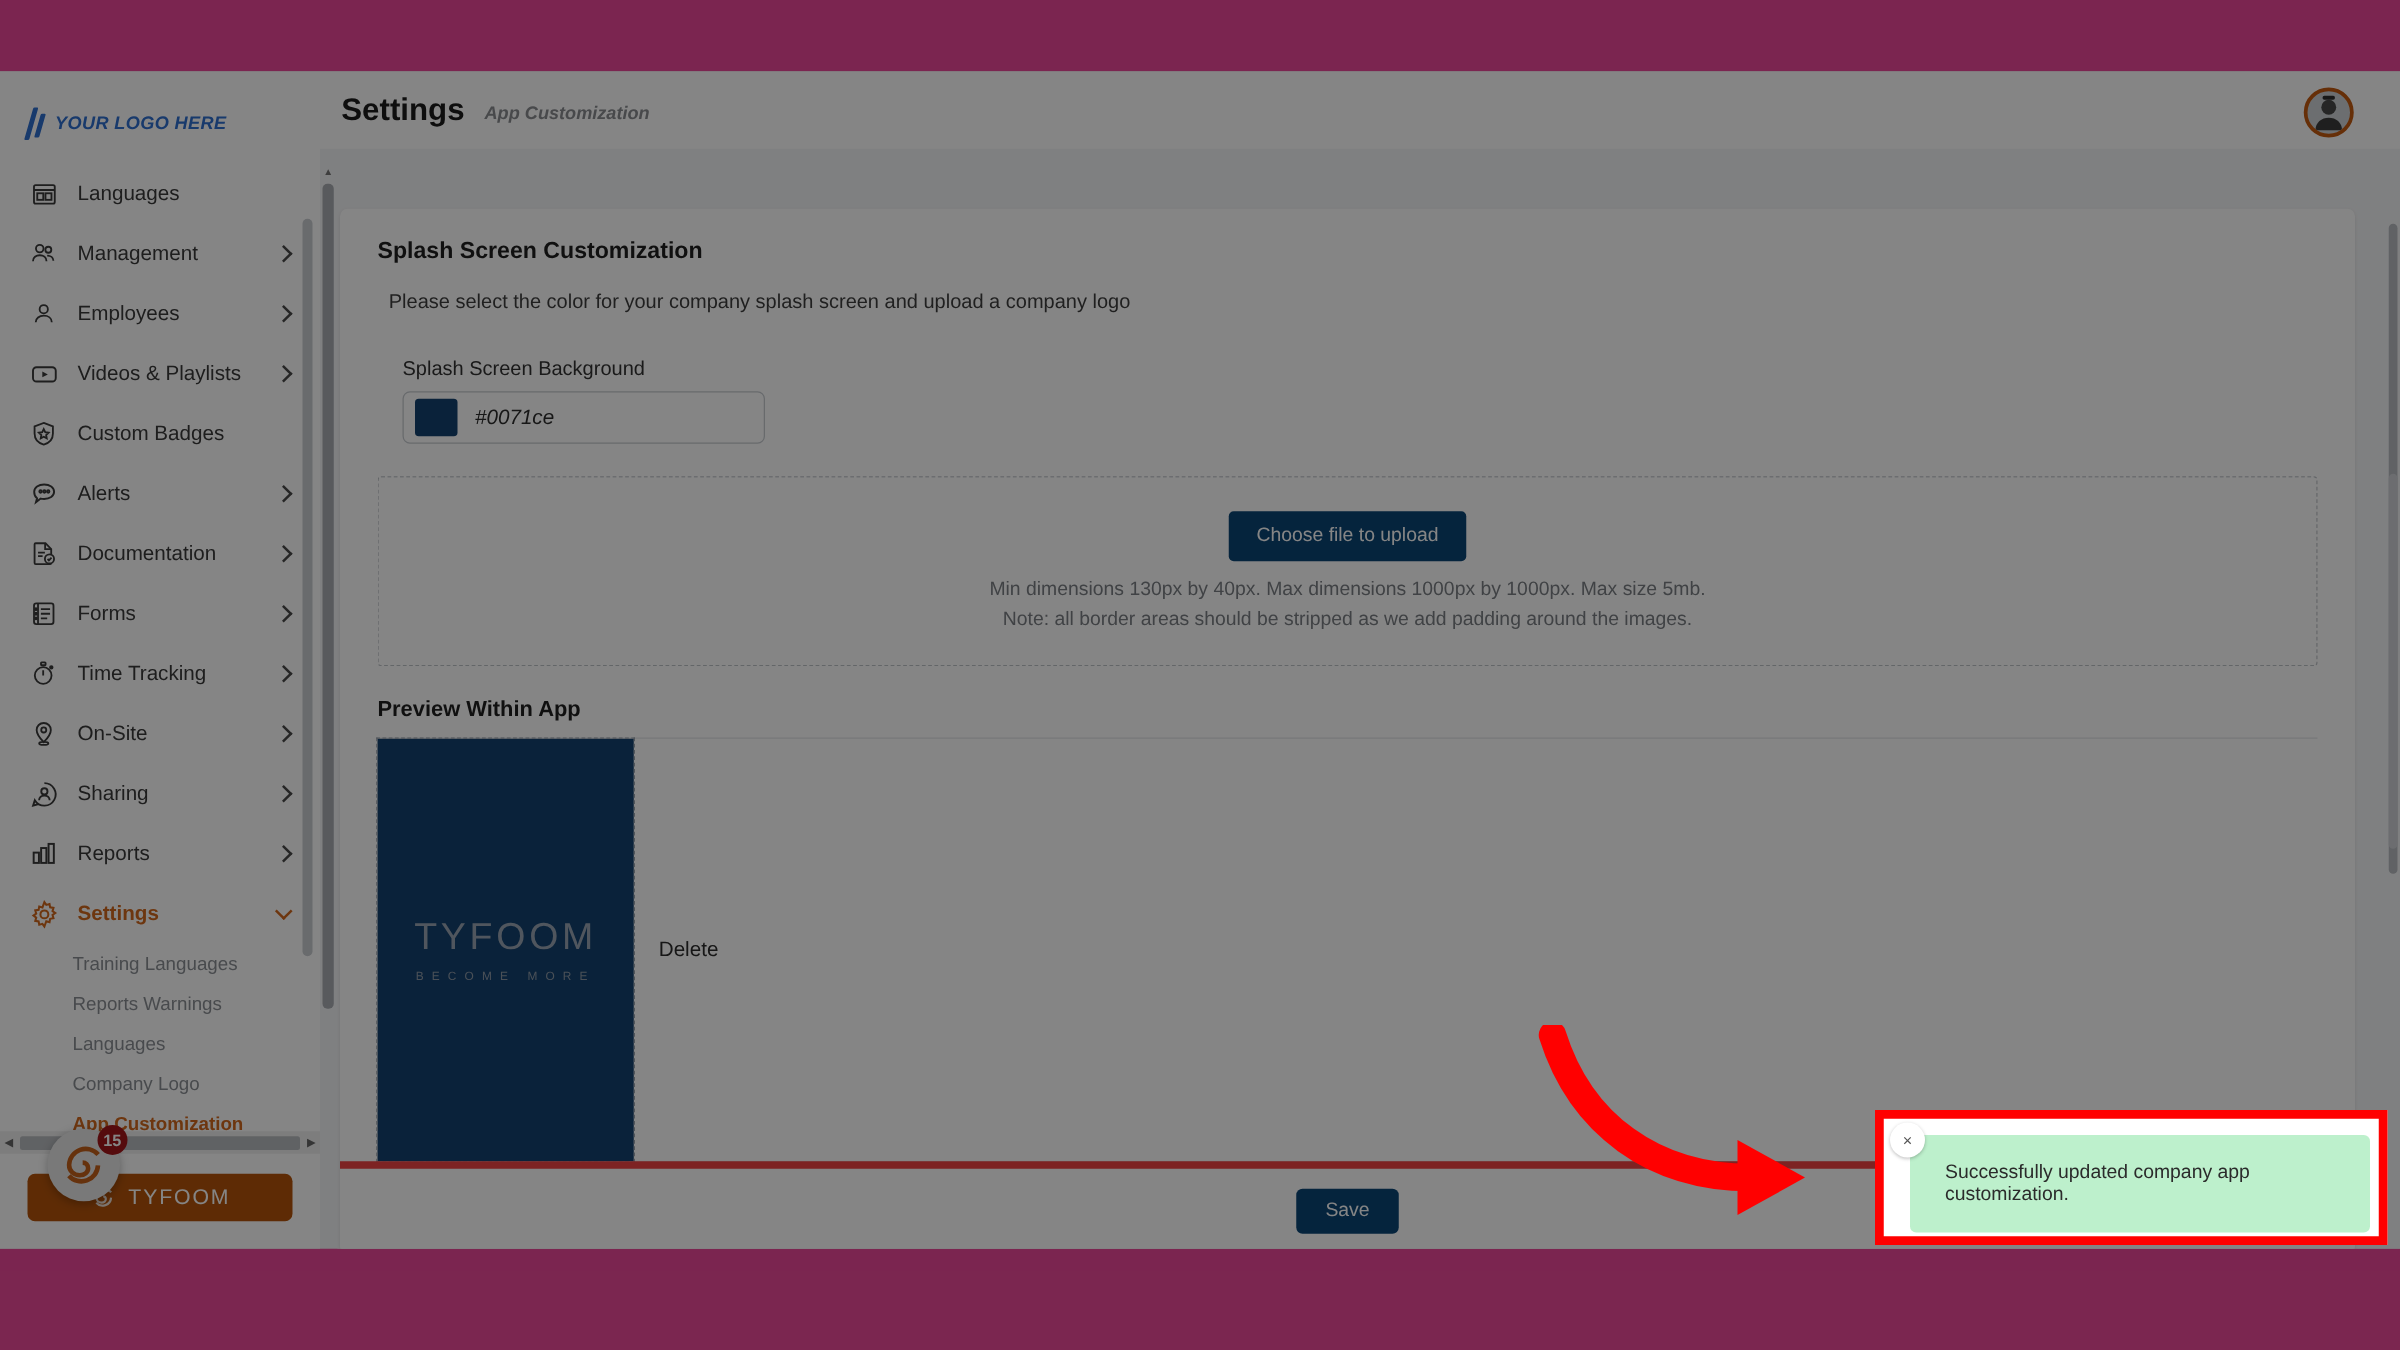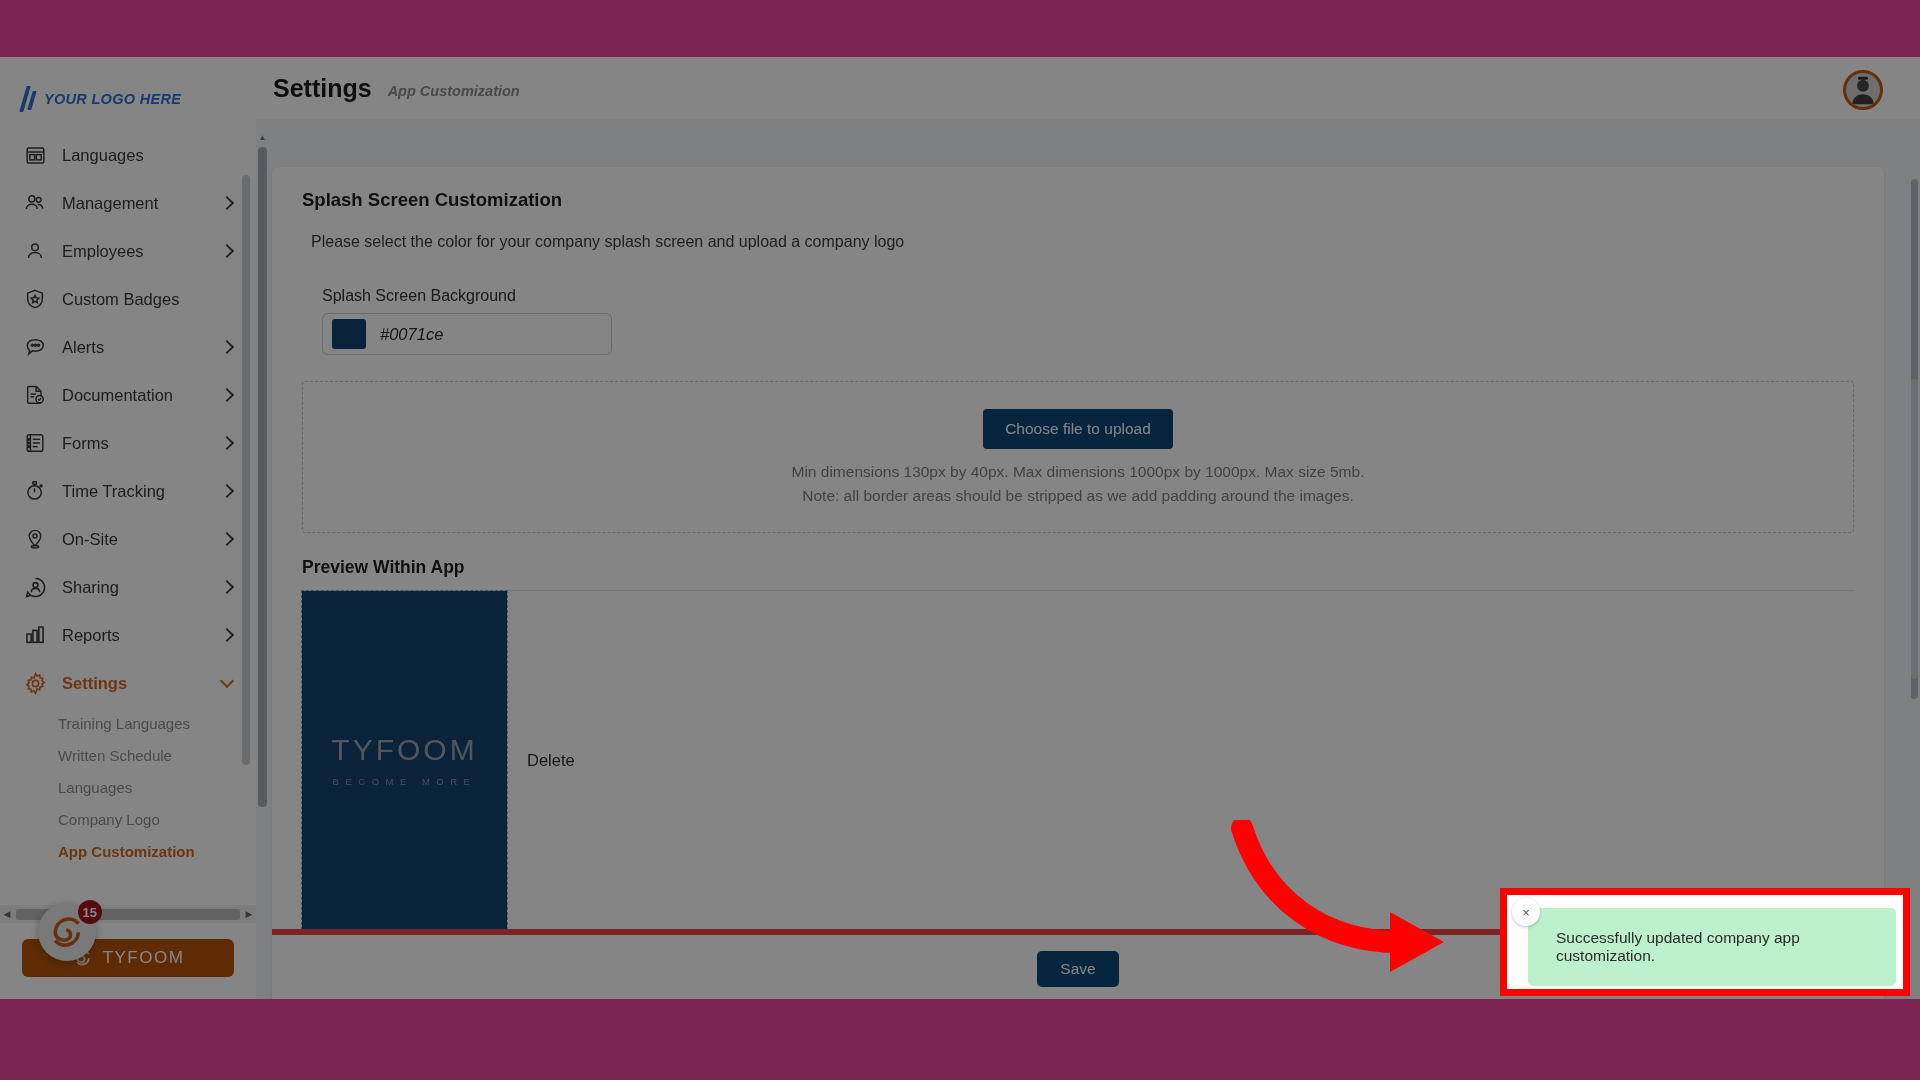--- a/index.html
+++ b/index.html
@@ -338,20 +338,30 @@
           <span class="nav-icon">
             <svg width="22" height="22" viewBox="0 0 24 24" fill="none" stroke="currentColor" stroke-width="1.6">
               <circle cx="12" cy="8" r="3.6"></circle>
                 <path d="M5 19.5c0-3.6 3.1-5.8 7-5.8s7 2.2 7 5.8"></path>
             </svg>
           </span>
           <span class="nav-label">Employees</span>
           <span class="chev"></span>
         </div>
 
+        <div class="nav-item">
+          <span class="nav-icon">
+            <svg width="23" height="23" viewBox="0 0 24 24" fill="none" stroke="currentColor" stroke-width="1.6">
+              <rect x="2.5" y="6" width="19" height="12" rx="3"></rect>
+              <path d="M10.3 9.6l4.6 2.4-4.6 2.4z" fill="currentColor" stroke="none"></path>
+            </svg>
+          </span>
+          <span class="nav-label">Videos &amp; Playlists</span>
+          <span class="chev"></span>
+        </div>
 
         <div class="nav-item">
           <span class="nav-icon">
             <svg width="22" height="22" viewBox="0 0 24 24" fill="none" stroke="currentColor" stroke-width="1.6">
               <path d="M12 2.6l8 3v6.2c0 5-3.4 8.4-8 9.6-4.6-1.2-8-4.6-8-9.6V5.6z"></path>
               <path d="M12 8l1.3 2.7 2.9.4-2.1 2 .5 2.9-2.6-1.4-2.6 1.4.5-2.9-2.1-2 2.9-.4z"></path>
             </svg>
           </span>
           <span class="nav-label">Custom Badges</span>
         </div>
@@ -458,21 +468,21 @@
             </svg>
           </span>
           <span class="nav-label">Settings</span>
           <span class="chev down"></span>
         </div>
 
         <div class="subnav-item">
           <span>Training Languages</span>
         </div>
         <div class="subnav-item">
-          <span>Written Schedule</span>
+          <span>Reports Warnings</span>
         </div>
         <div class="subnav-item">
           <span>Languages</span>
         </div>
         <div class="subnav-item">
           <span>Company Logo</span>
         </div>
         <div class="subnav-item active">
           <span>App Customization</span>
         </div>

